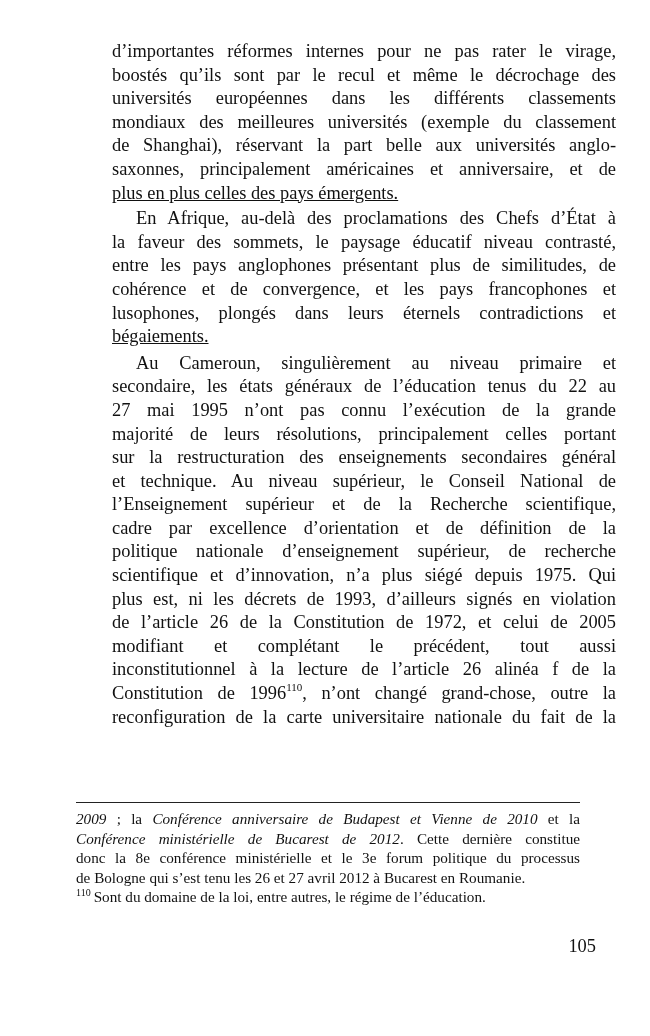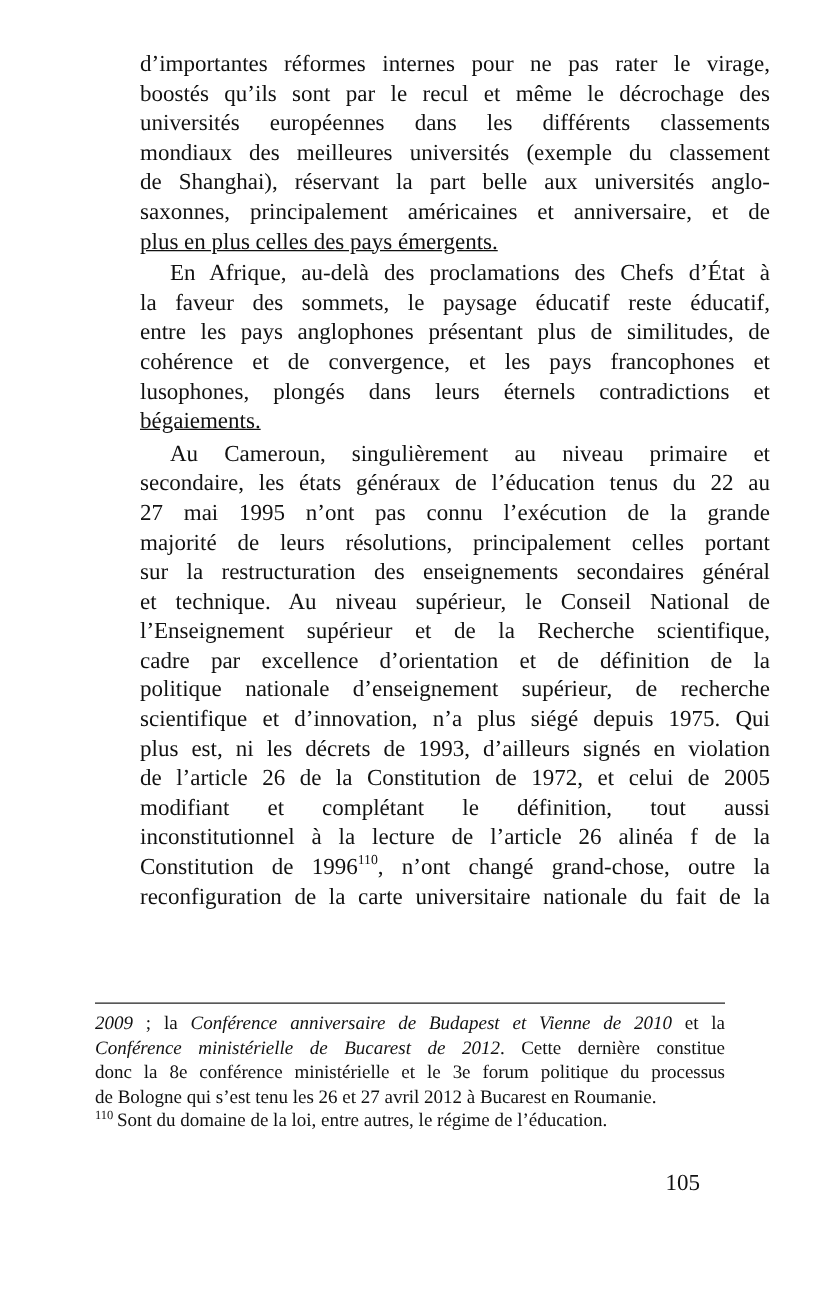--- a/index.html
+++ b/index.html
@@ -14,61 +14,61 @@
     .p2 { margin-top: 2px; }
     .p3 { margin-top: 3px; }
     sup { font-size: 11px; line-height: 0; vertical-align: 0; position: relative; top: -8px; }
     .rule { position: absolute; left: 76px; top: 802px; width: 504px; height: 0; border-top: 1.4px solid #222; }
     .notes { position: absolute; left: 76px; top: 809px; width: 504px; }
     .nline { display: block; font-size: 15.2px; line-height: 19.6px; height: 19.6px;
              text-align: justify; text-align-last: justify; white-space: nowrap; }
     .nline.last { text-align-last: left; }
     .nline i { font-style: italic; }
     .fnmark { font-size: 10px; position: relative; top: -6px; margin-right: 3px; }
-    .pagenum { position: absolute; left: 500px; top: 935px; width: 60px; text-align: right;
+    .pagenum { position: absolute; left: 536px; top: 935px; width: 60px; text-align: right;
                font-size: 18.4px; line-height: 22px; }
   </style>
 </head>
 <body>
 
 <div class="page">
 
   <div class="para">
     <span class="line">d’importantes réformes internes pour ne pas rater le virage,</span>
     <span class="line">boostés qu’ils sont par le recul et même le décrochage des</span>
     <span class="line">universités européennes dans les différents classements</span>
     <span class="line">mondiaux des meilleures universités (exemple du classement</span>
     <span class="line">de Shanghai), réservant la part belle aux universités anglo-</span>
     <span class="line">saxonnes, principalement américaines et anniversaire, et de</span>
     <span class="line last">plus en plus celles des pays émergents.</span>
   </div>
 
   <div class="para p2">
     <span class="line indent">En Afrique, au-delà des proclamations des Chefs d’État à</span>
-    <span class="line">la faveur des sommets, le paysage éducatif reste éducatif,</span>
+    <span class="line">la faveur des sommets, le paysage éducatif niveau contrasté,</span>
     <span class="line">entre les pays anglophones présentant plus de similitudes, de</span>
     <span class="line">cohérence et de convergence, et les pays francophones et</span>
     <span class="line">lusophones, plongés dans leurs éternels contradictions et</span>
     <span class="line last">bégaiements.</span>
   </div>
 
   <div class="para p3">
     <span class="line indent">Au Cameroun, singulièrement au niveau primaire et</span>
     <span class="line">secondaire, les états généraux de l’éducation tenus du 22 au</span>
     <span class="line">27 mai 1995 n’ont pas connu l’exécution de la grande</span>
     <span class="line">majorité de leurs résolutions, principalement celles portant</span>
     <span class="line">sur la restructuration des enseignements secondaires général</span>
     <span class="line">et technique. Au niveau supérieur, le Conseil National de</span>
     <span class="line">l’Enseignement supérieur et de la Recherche scientifique,</span>
     <span class="line">cadre par excellence d’orientation et de définition de la</span>
     <span class="line">politique nationale d’enseignement supérieur, de recherche</span>
     <span class="line">scientifique et d’innovation, n’a plus siégé depuis 1975. Qui</span>
     <span class="line">plus est, ni les décrets de 1993, d’ailleurs signés en violation</span>
     <span class="line">de l’article 26 de la Constitution de 1972, et celui de 2005</span>
-    <span class="line">modifiant et complétant le définition, tout aussi</span>
+    <span class="line">modifiant et complétant le précédent, tout aussi</span>
     <span class="line">inconstitutionnel à la lecture de l’article 26 alinéa f de la</span>
     <span class="line"><span>Constitution de 1996</span><sup>110</sup><span>, n’ont changé grand-chose, outre la</span></span>
     <span class="line">reconfiguration de la carte universitaire nationale du fait de la</span>
   </div>
 </div>
 
 <div class="rule"></div>
 
 <div class="notes">
   <span class="nline"><i>2009</i><span> ; la </span><i>Conférence anniversaire de Budapest et Vienne de 2010</i><span> et la</span></span>

